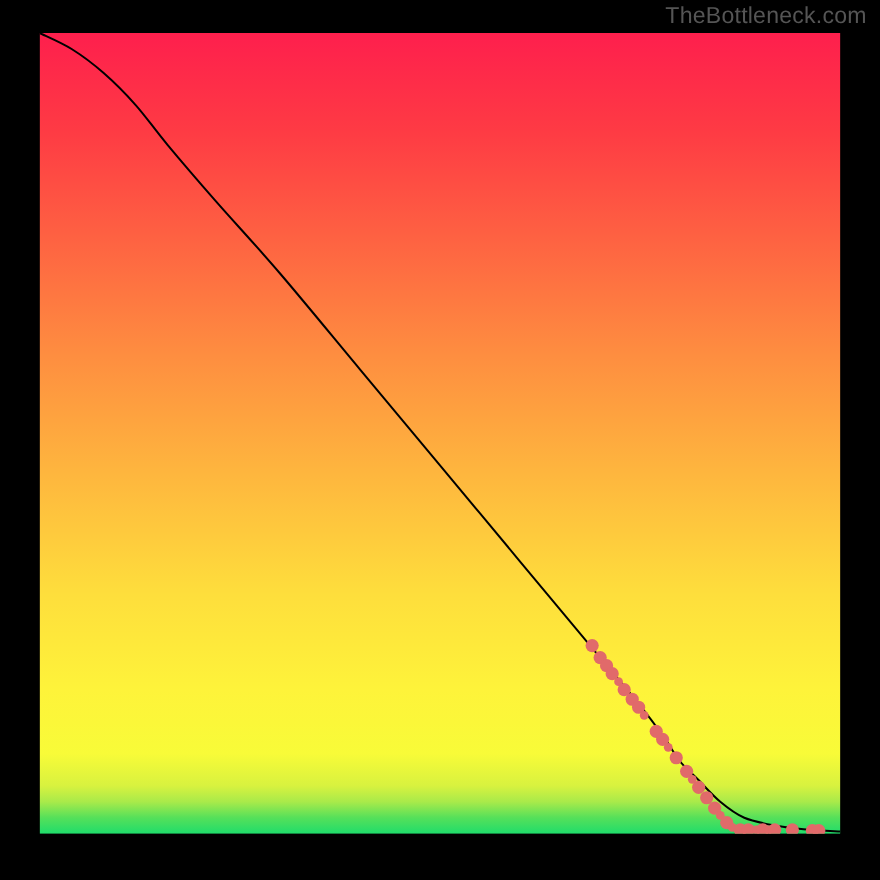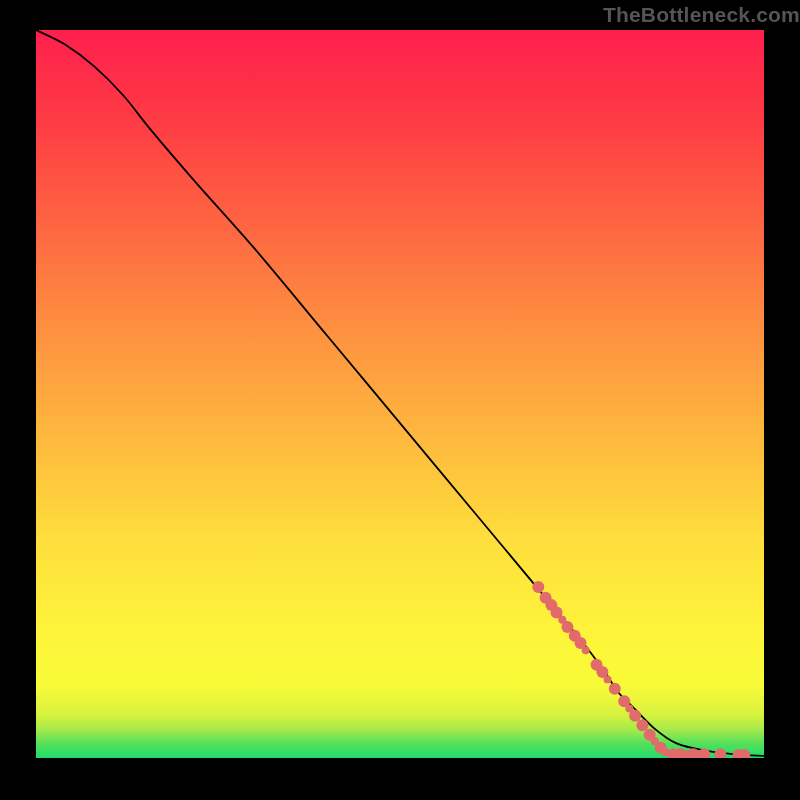--- a/index.html
+++ b/index.html
@@ -12,23 +12,23 @@
     overflow: hidden;
   }
   .container {
     position: relative;
     width: 800px;
     height: 800px;
   }
   .watermark {
     position: absolute;
     top: 3px;
-    right: 0;
+    right: 12px;
     font-size: 21px;
-    font-weight: bold;
+    font-weight: normal;
     color: #555;
     font-family: Arial, sans-serif;
     letter-spacing: 0.2px;
   }
   .plot-area {
     position: absolute;
     left: 36px;
     top: 30px;
     width: 728px;
     height: 734px;

